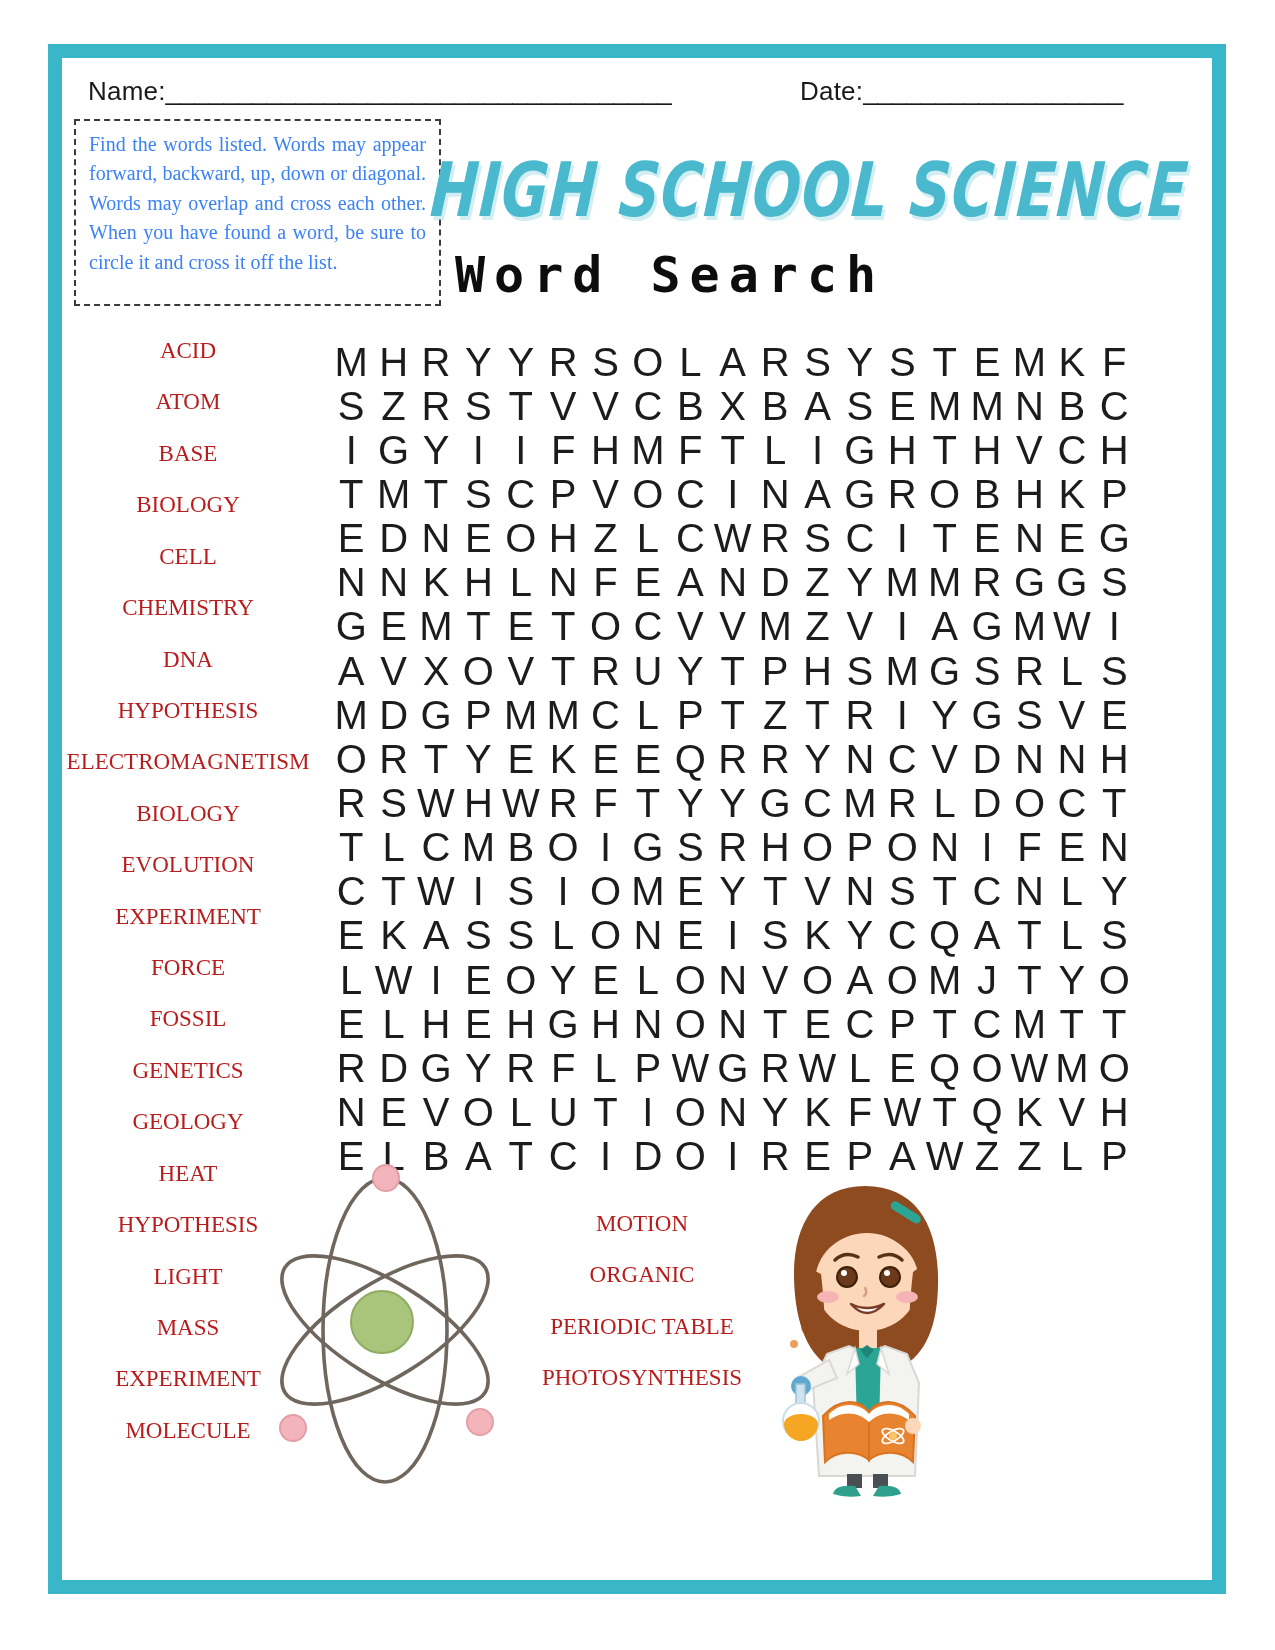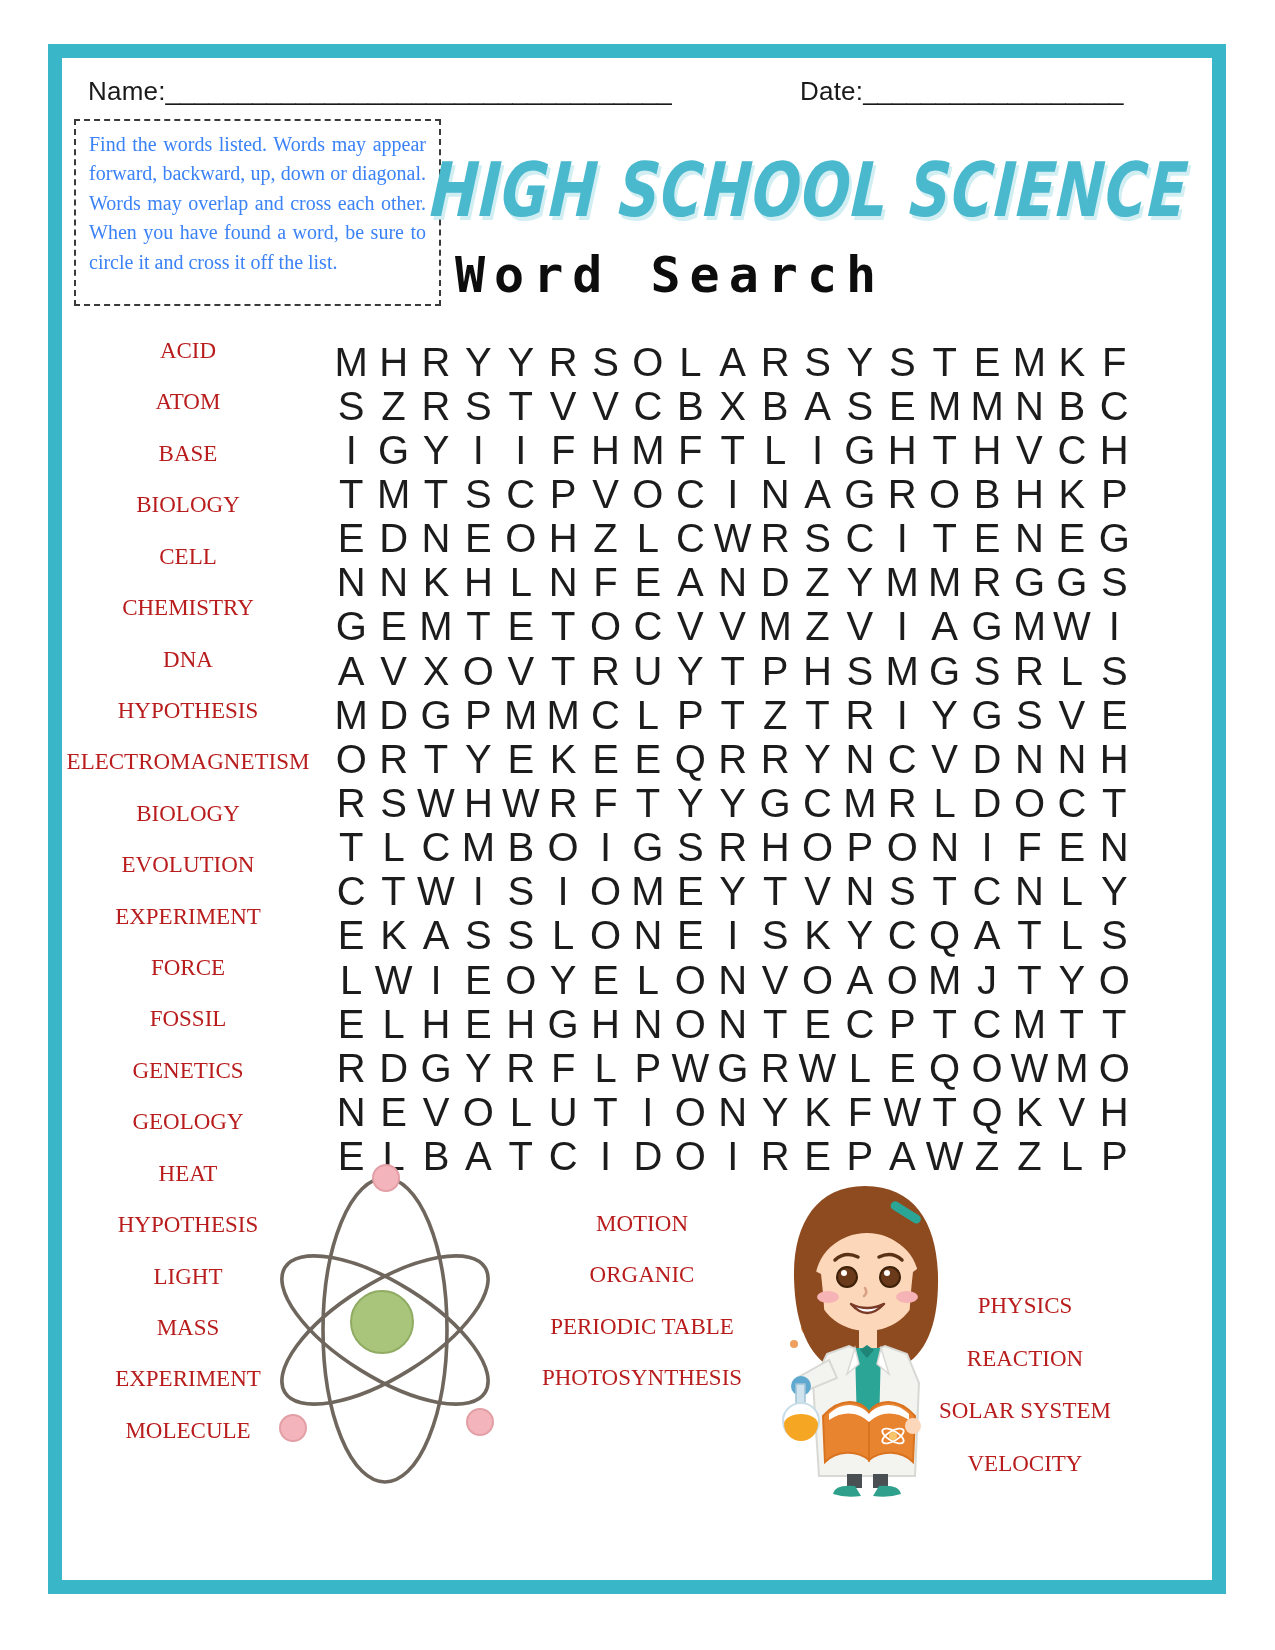--- a/index.html
+++ b/index.html
@@ -495,26 +495,20 @@
       </div>
     </div>
 
   <div class="word-col" id="list-middle">
       <div class="word">MOTION</div>
       <div class="word">ORGANIC</div>
       <div class="word">PERIODIC TABLE</div>
       <div class="word">PHOTOSYNTHESIS</div>
     </div>
 
-  <div class="word-col" id="list-right">
-      <div class="word">PHYSICS</div>
-      <div class="word">REACTION</div>
-      <div class="word">SOLAR SYSTEM</div>
-      <div class="word">VELOCITY</div>
-    </div>
 
   <svg id="atom-illustration" viewBox="0 0 234 345" xmlns="http://www.w3.org/2000/svg">
     <g fill="none" stroke="#6f675e" stroke-width="3.6">
       <ellipse cx="117" cy="168" rx="62" ry="152"></ellipse>
       <ellipse cx="117" cy="168" rx="118" ry="47" transform="rotate(-32 117 168)"></ellipse>
       <ellipse cx="117" cy="168" rx="118" ry="47" transform="rotate(32 117 168)"></ellipse>
     </g>
     <circle cx="114" cy="160" r="31" fill="#a9c57c" stroke="#90ab62" stroke-width="2"></circle>
     <circle cx="118" cy="16" r="13" fill="#f3b5bb" stroke="#e39fa6" stroke-width="2"></circle>
     <circle cx="25" cy="266" r="13" fill="#f3b5bb" stroke="#e39fa6" stroke-width="2"></circle>

